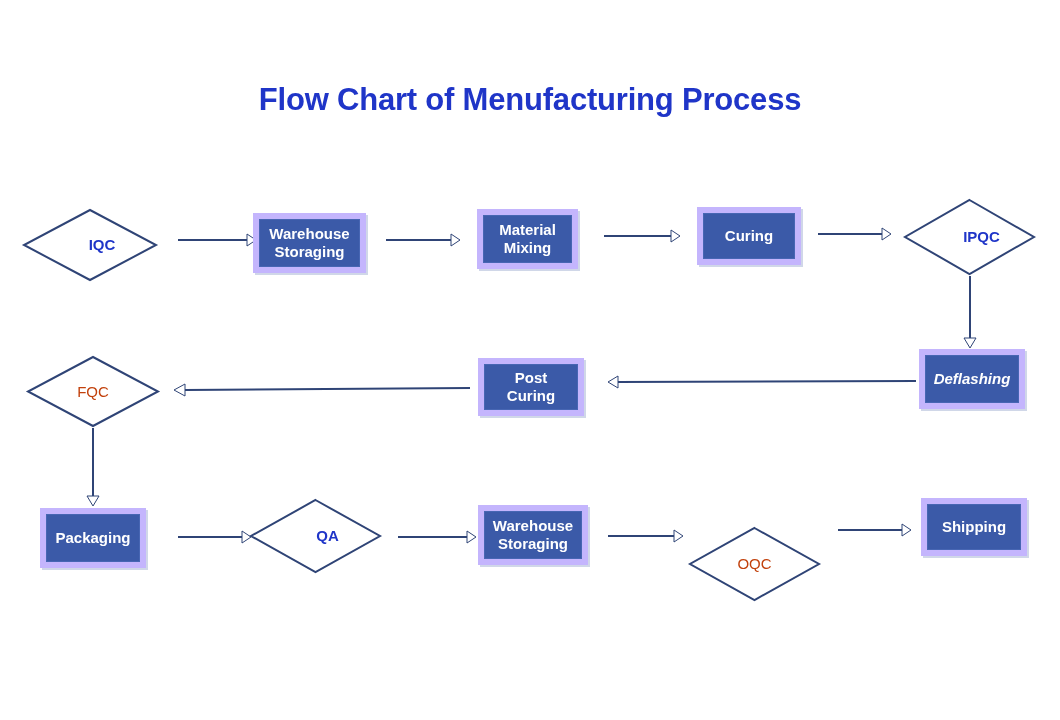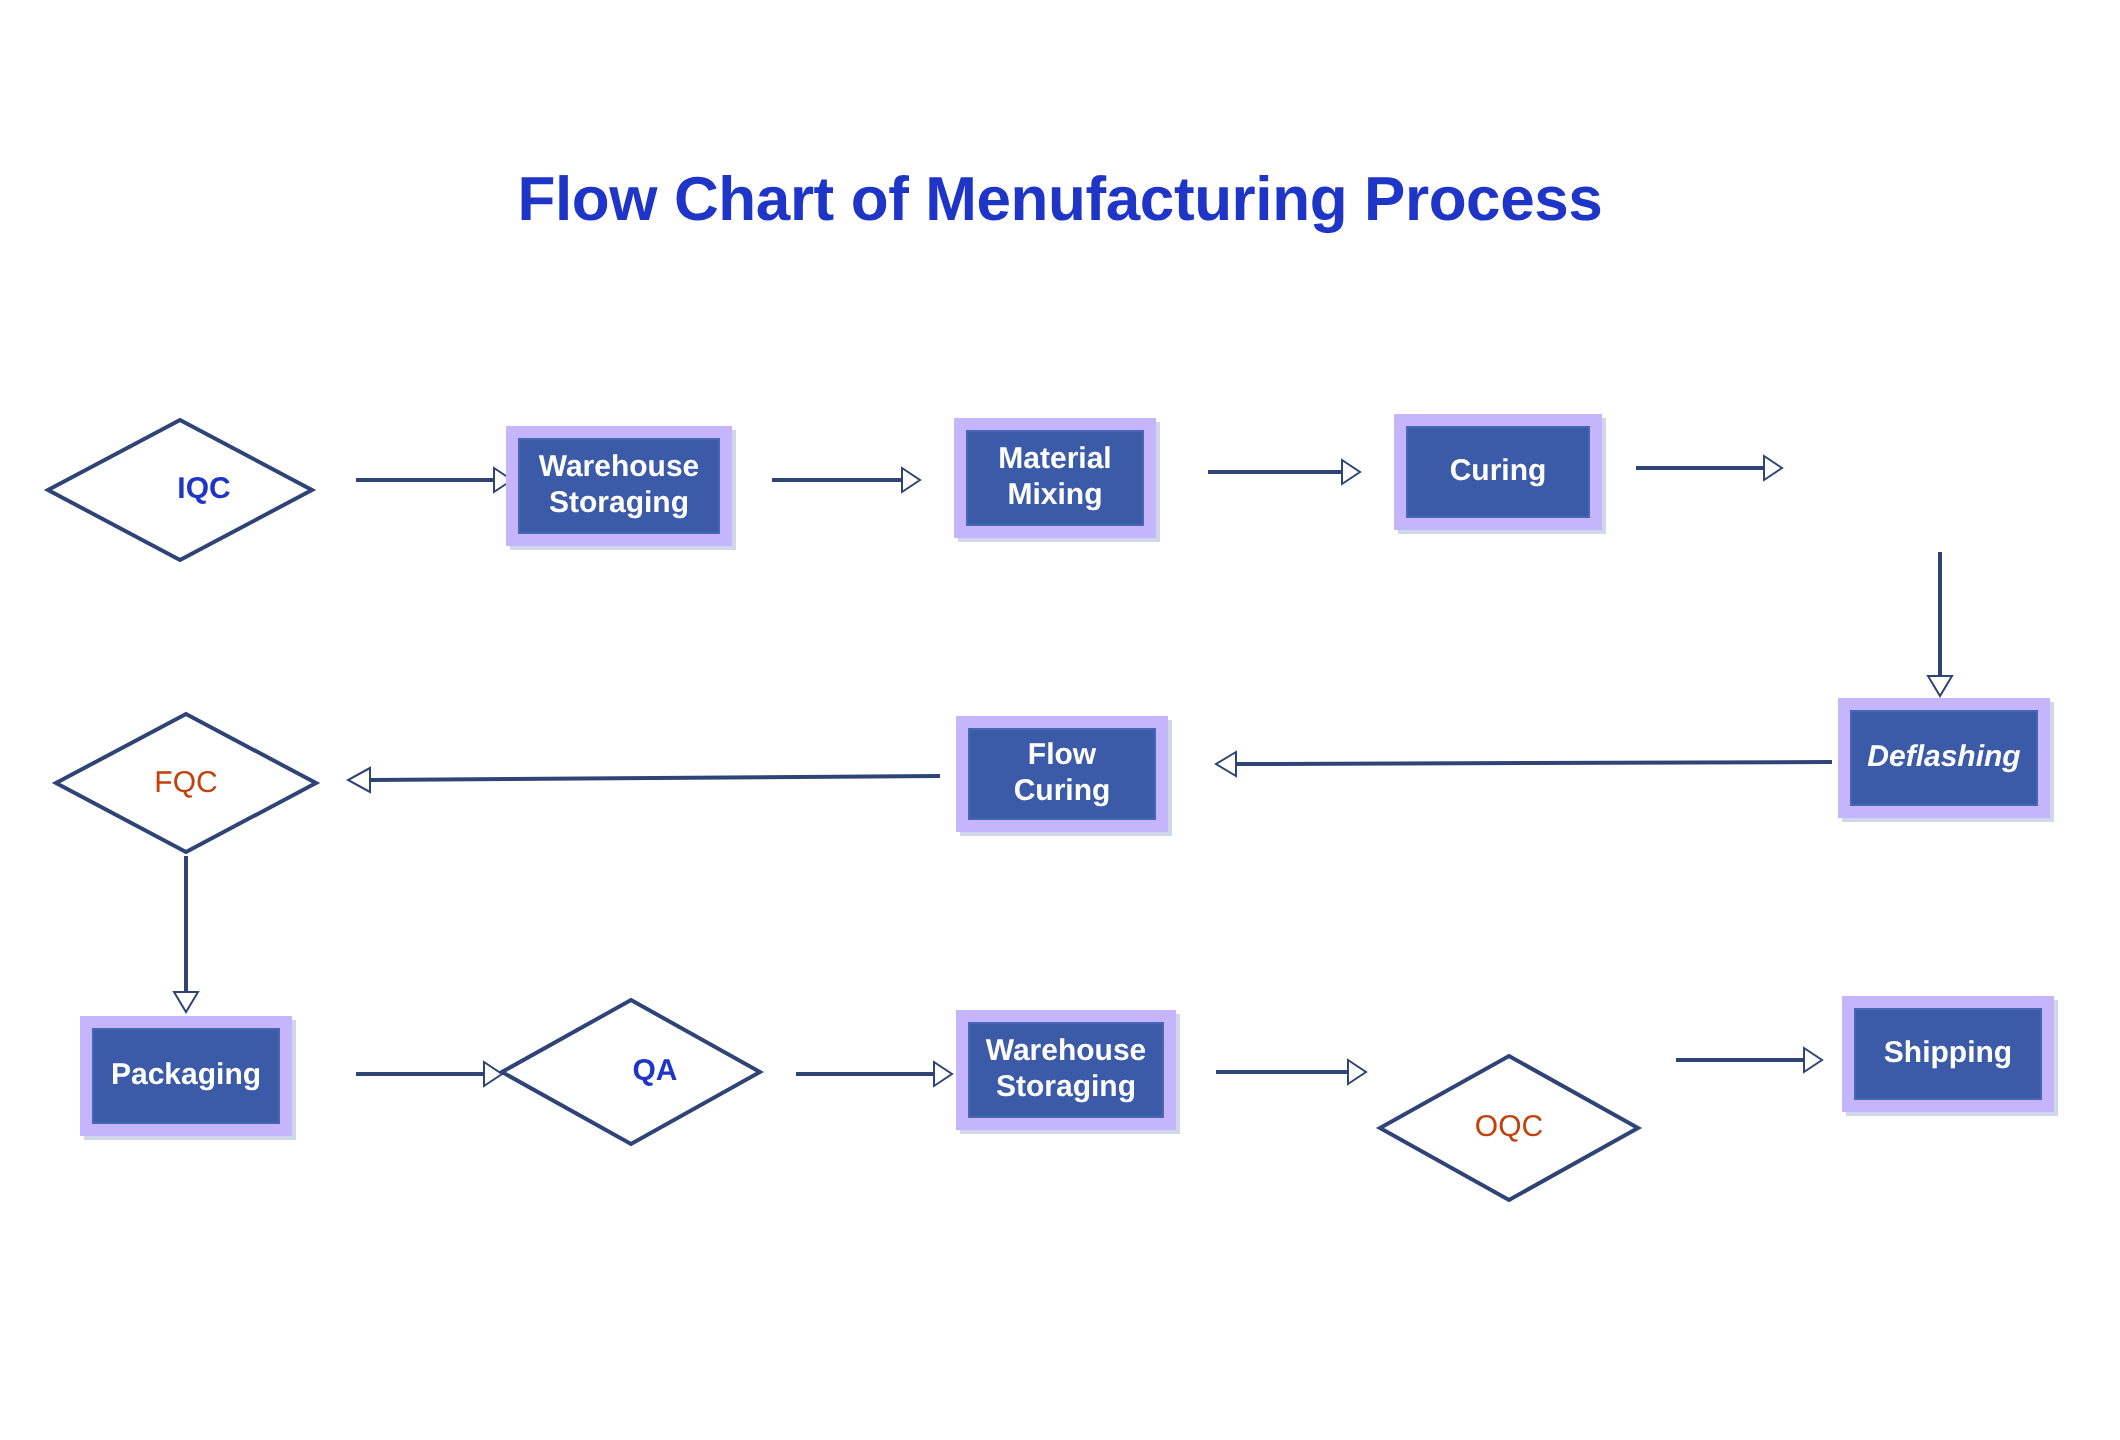--- a/index.html
+++ b/index.html
@@ -124,38 +124,44 @@
 
   <div class="node proc" style="left:697px; top:207px; width:104px; height:58px;">
     <span>Curing</span>
   </div>
 
   <svg class="connector" style="left:818px; top:224px; width:73px; height:20px;" width="73" height="20">
     <line x1="0" y1="10" x2="64" y2="10" stroke-width="2"></line>
     <path d="M64,4 L73,10 L64,16 Z" fill="#2f4476" stroke="none"></path>
   </svg>
 
+  <div class="node diamond" style="left:903px; top:198px; width:133px; height:78px;">
+    <svg width="133" height="78" viewBox="0 0 133 78">
+      <polygon points="66.5,2 131,39 66.5,76 2,39" fill="#ffffff" stroke="#2f4476" stroke-width="2"></polygon>
+    </svg>
+    <span class="dlabel bold">IPQC</span>
+  </div>
 
   <svg class="connector" style="left:960px; top:276px; width:20px; height:72px;" width="20" height="72">
     <line x1="10" y1="0" x2="10" y2="62" stroke-width="2"></line>
     <path d="M4,62 L10,72 L16,62 Z" fill="#2f4476" stroke="none"></path>
   </svg>
 
   <div class="node proc" style="left:919px; top:349px; width:106px; height:60px;font-style:italic;">
     <span>Deflashing</span>
   </div>
 
   <svg class="connector" style="left:608px; top:373px; width:308px; height:18px;" width="308" height="18">
     <line x1="308" y1="8" x2="10" y2="9" stroke-width="2"></line>
     <path d="M10,3 L0,9 L10,15 Z" fill="#2f4476" stroke="none"></path>
   </svg>
 
   <div class="node proc" style="left:478px; top:358px; width:106px; height:58px;">
     <span>
-      <span>Flow</span><br>
+      <span>Post</span><br>
       <span>Curing</span>
     </span>
   </div>
 
   <svg class="connector" style="left:174px; top:381px; width:296px; height:18px;" width="296" height="18">
     <line x1="296" y1="7" x2="11" y2="9" stroke-width="2"></line>
     <path d="M11,3 L0,9 L11,15 Z" fill="#2f4476" stroke="none"></path>
   </svg>
 
   <div class="node diamond" style="left:26px; top:355px; width:134px; height:73px;">

